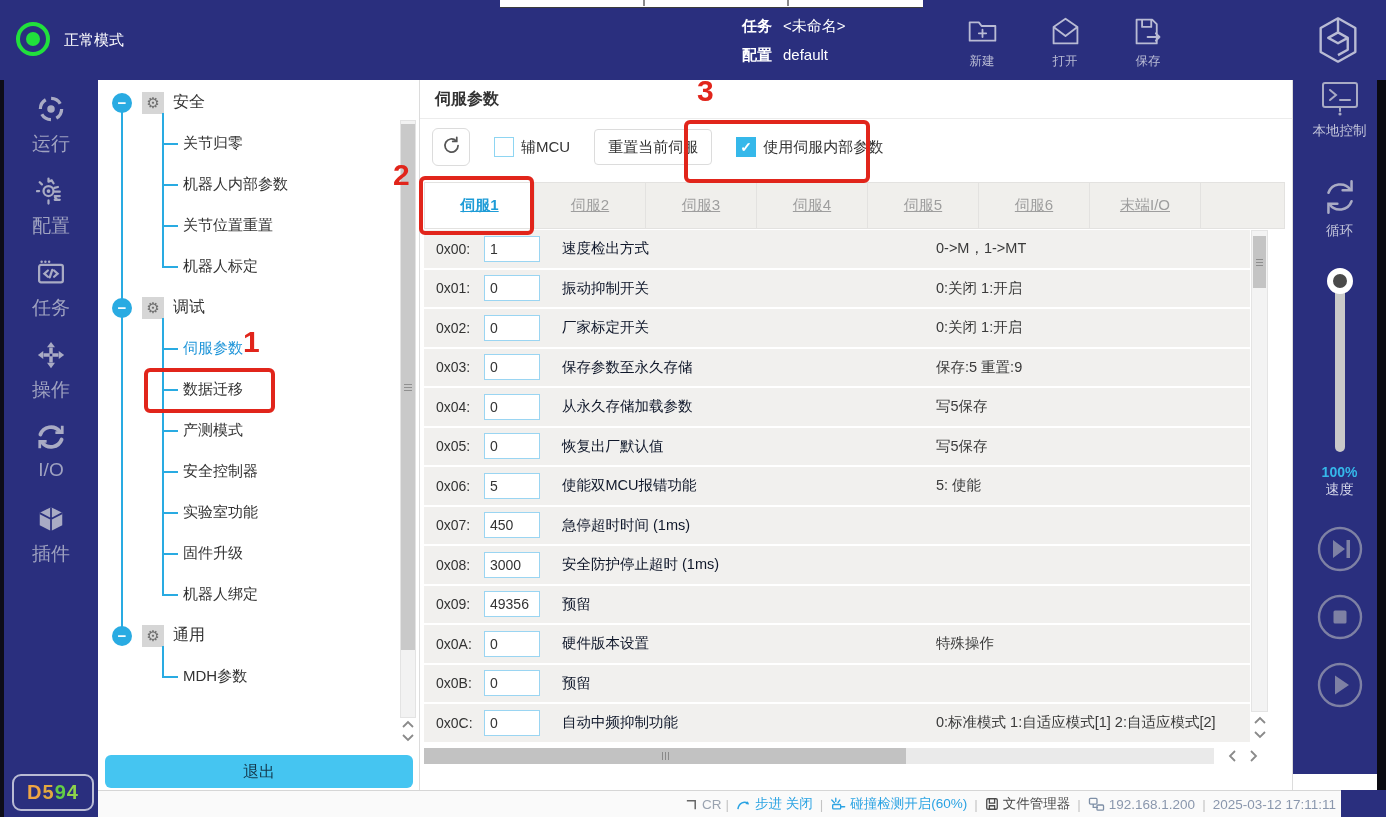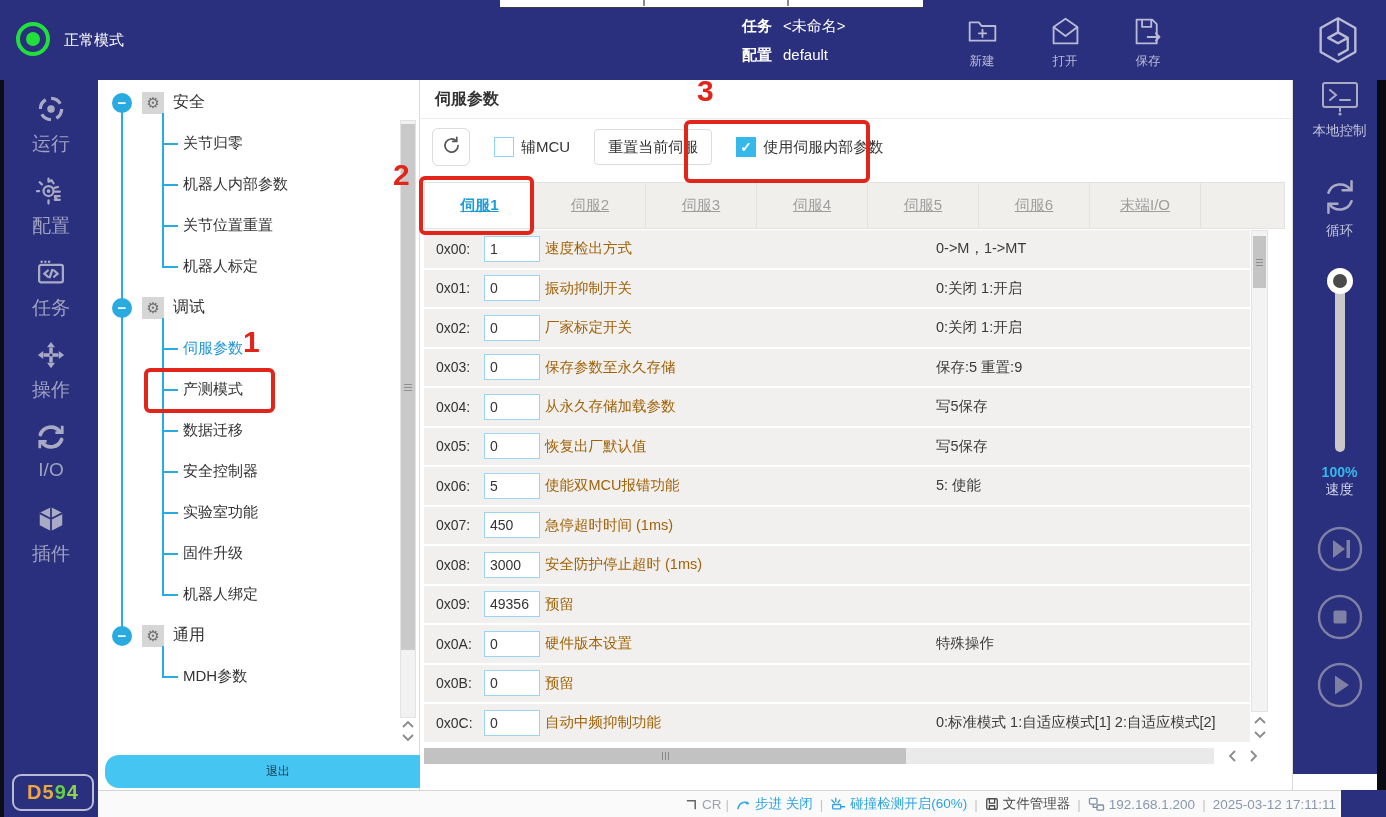--- a/index.html
+++ b/index.html
@@ -43,42 +43,42 @@
   .tree-children{position:relative;margin-left:64px;}
   .tree-children::before{content:'';position:absolute;left:0;top:-10px;bottom:20px;width:2px;background:#29abe2;}
   .tree-item{display:flex;align-items:center;height:41px;position:relative;cursor:pointer;}
   .tree-item::before{content:'';width:16px;height:2px;background:#29abe2;flex:none;}
   .tree-item-label{font-size:15px;color:#333;margin-left:5px;white-space:nowrap;}
   .tree-item.active .tree-item-label{color:#2196d9;}
   .tscroll-track{position:absolute;left:302px;top:40px;width:16px;height:598px;background:#f2f2f2;border:1px solid #e3e3e3;box-sizing:border-box;}
   .tscroll-thumb{position:absolute;left:303px;top:44px;width:14px;height:526px;background:#c9c9c9;}
   .tscroll-thumb::after{content:'';position:absolute;left:3px;top:50%;width:8px;height:1px;background:#909090;box-shadow:0 -3px #909090,0 3px #909090;}
   .tscroll-arrows{position:absolute;left:302px;top:640px;width:16px;height:32px;display:flex;flex-direction:column;align-items:center;gap:4px;}
-  .exit-btn{position:absolute;left:7px;top:675px;width:308px;height:33px;background:#45c5f1;border-radius:14px;text-align:center;line-height:33px;font-size:12px;color:#14384c;cursor:pointer;padding-left:19px;}
+  .exit-btn{position:absolute;left:7px;top:675px;width:308px;height:33px;background:#45c5f1;border-radius:6px;text-align:center;line-height:33px;font-size:16px;color:#14384c;cursor:pointer;}
   
   .mainp{position:absolute;left:420px;top:80px;width:873px;height:710px;background:#ffffff;border-right:1px solid #dcdcdc;box-sizing:border-box;}
   .main-header{height:38px;line-height:38px;padding-left:15px;font-size:16px;font-weight:bold;color:#333;border-bottom:1px solid #ececec;}
   .toolbar{position:absolute;left:12px;top:48px;height:38px;display:flex;align-items:center;gap:24px;}
   .refresh-btn{width:36px;height:36px;border:1px solid #dcdcdc;border-radius:6px;background:#fff;display:flex;align-items:center;justify-content:center;cursor:pointer;}
   .cb-group{display:flex;align-items:center;gap:7px;font-size:15px;color:#333;cursor:pointer;}
   .checkbox{width:20px;height:20px;border:1px solid #8ed5f2;background:#fff;box-sizing:border-box;flex:none;}
   .checkbox.checked{background:#35b8ea;border-color:#35b8ea;color:#fff;font-size:14px;line-height:19px;text-align:center;font-weight:bold;}
   .reset-btn{height:36px;line-height:34px;padding:0 13px;border:1px solid #dcdcdc;border-radius:4px;background:#fff;font-size:15px;color:#333;cursor:pointer;box-sizing:border-box;}
   .tabs{position:absolute;left:4px;top:102px;width:861px;height:47px;display:flex;}
   .tab{width:111px;box-sizing:border-box;border:1px solid #e3e2e0;border-left:none;background:#f0efec;color:#9e9e9e;font-size:15px;
        display:flex;align-items:center;justify-content:center;cursor:pointer;}
   .tab:first-child{border-left:1px solid #e3e2e0;}
   .tab span{text-decoration:underline;}
   .tab.active{background:#fff;color:#1e9cd7;font-weight:bold;}
   .tab-filler{flex:1;background:#f0efec;border:1px solid #e3e2e0;border-left:none;box-sizing:border-box;}
   .ptable{position:absolute;left:4px;top:150px;width:826px;}
   .prow{position:relative;display:flex;align-items:center;height:37.5px;margin-bottom:2px;background:#f1f0ee;}
   .addr{margin-left:12px;font-size:14px;color:#333;width:48px;flex:none;}
   .pinput{width:56px;height:26px;border:1px solid #9ad5f2;font-size:14px;padding:0 0 0 5px;color:#333;background:#fff;font-family:inherit;box-sizing:border-box;flex:none;}
-  .desc{margin-left:5px;font-size:14.5px;color:#a16207;white-space:nowrap;}
+  .desc{margin-left:22px;font-size:14.5px;color:#0f172a;white-space:nowrap;}
   .note{position:absolute;left:512px;font-size:14.5px;color:#3a3a3a;white-space:nowrap;max-width:312px;overflow:hidden;}
   .vscroll-track{position:absolute;left:831px;top:150px;width:17px;height:482px;background:#f3f3f3;border:1px solid #e4e4e4;box-sizing:border-box;}
   .vscroll-thumb{position:absolute;left:833px;top:156px;width:13px;height:52px;background:#c4c4c4;}
   .vscroll-thumb::after{content:'';position:absolute;left:3px;top:50%;width:7px;height:1px;background:#8e8e8e;box-shadow:0 -3px #8e8e8e,0 3px #8e8e8e;}
   .vscroll-arrows{position:absolute;left:831px;top:634px;width:17px;height:34px;display:flex;flex-direction:column;align-items:center;gap:5px;padding-top:2px;box-sizing:border-box;}
   .hscroll{position:absolute;left:4px;top:668px;width:790px;height:16px;background:#eaeaea;}
   .hscroll-thumb{position:absolute;left:0;top:0;width:482px;height:16px;background:#c2c2c2;}
   .hscroll-thumb::after{content:'';position:absolute;left:50%;top:4px;width:1px;height:8px;background:#8a8a8a;box-shadow:-3px 0 #8a8a8a,3px 0 #8a8a8a;}
   .hscroll-arrows{position:absolute;left:798px;top:668px;width:50px;height:16px;display:flex;align-items:center;justify-content:center;gap:12px;}
   
@@ -248,24 +248,24 @@
         <div class="tree-group-row">
           <span class="minus-circle">−</span>
           <span class="gear-box">⚙</span>
           <span class="tree-group-label">调试</span>
         </div>
         <div class="tree-children">
           <div class="tree-item active">
             <span class="tree-item-label">伺服参数</span>
           </div>
           <div class="tree-item">
+            <span class="tree-item-label">数据迁移</span>
+          </div>
+          <div class="tree-item">
             <span class="tree-item-label">产测模式</span>
-          </div>
-          <div class="tree-item">
-            <span class="tree-item-label">数据迁移</span>
           </div>
           <div class="tree-item">
             <span class="tree-item-label">安全控制器</span>
           </div>
           <div class="tree-item">
             <span class="tree-item-label">实验室功能</span>
           </div>
           <div class="tree-item">
             <span class="tree-item-label">固件升级</span>
           </div>

